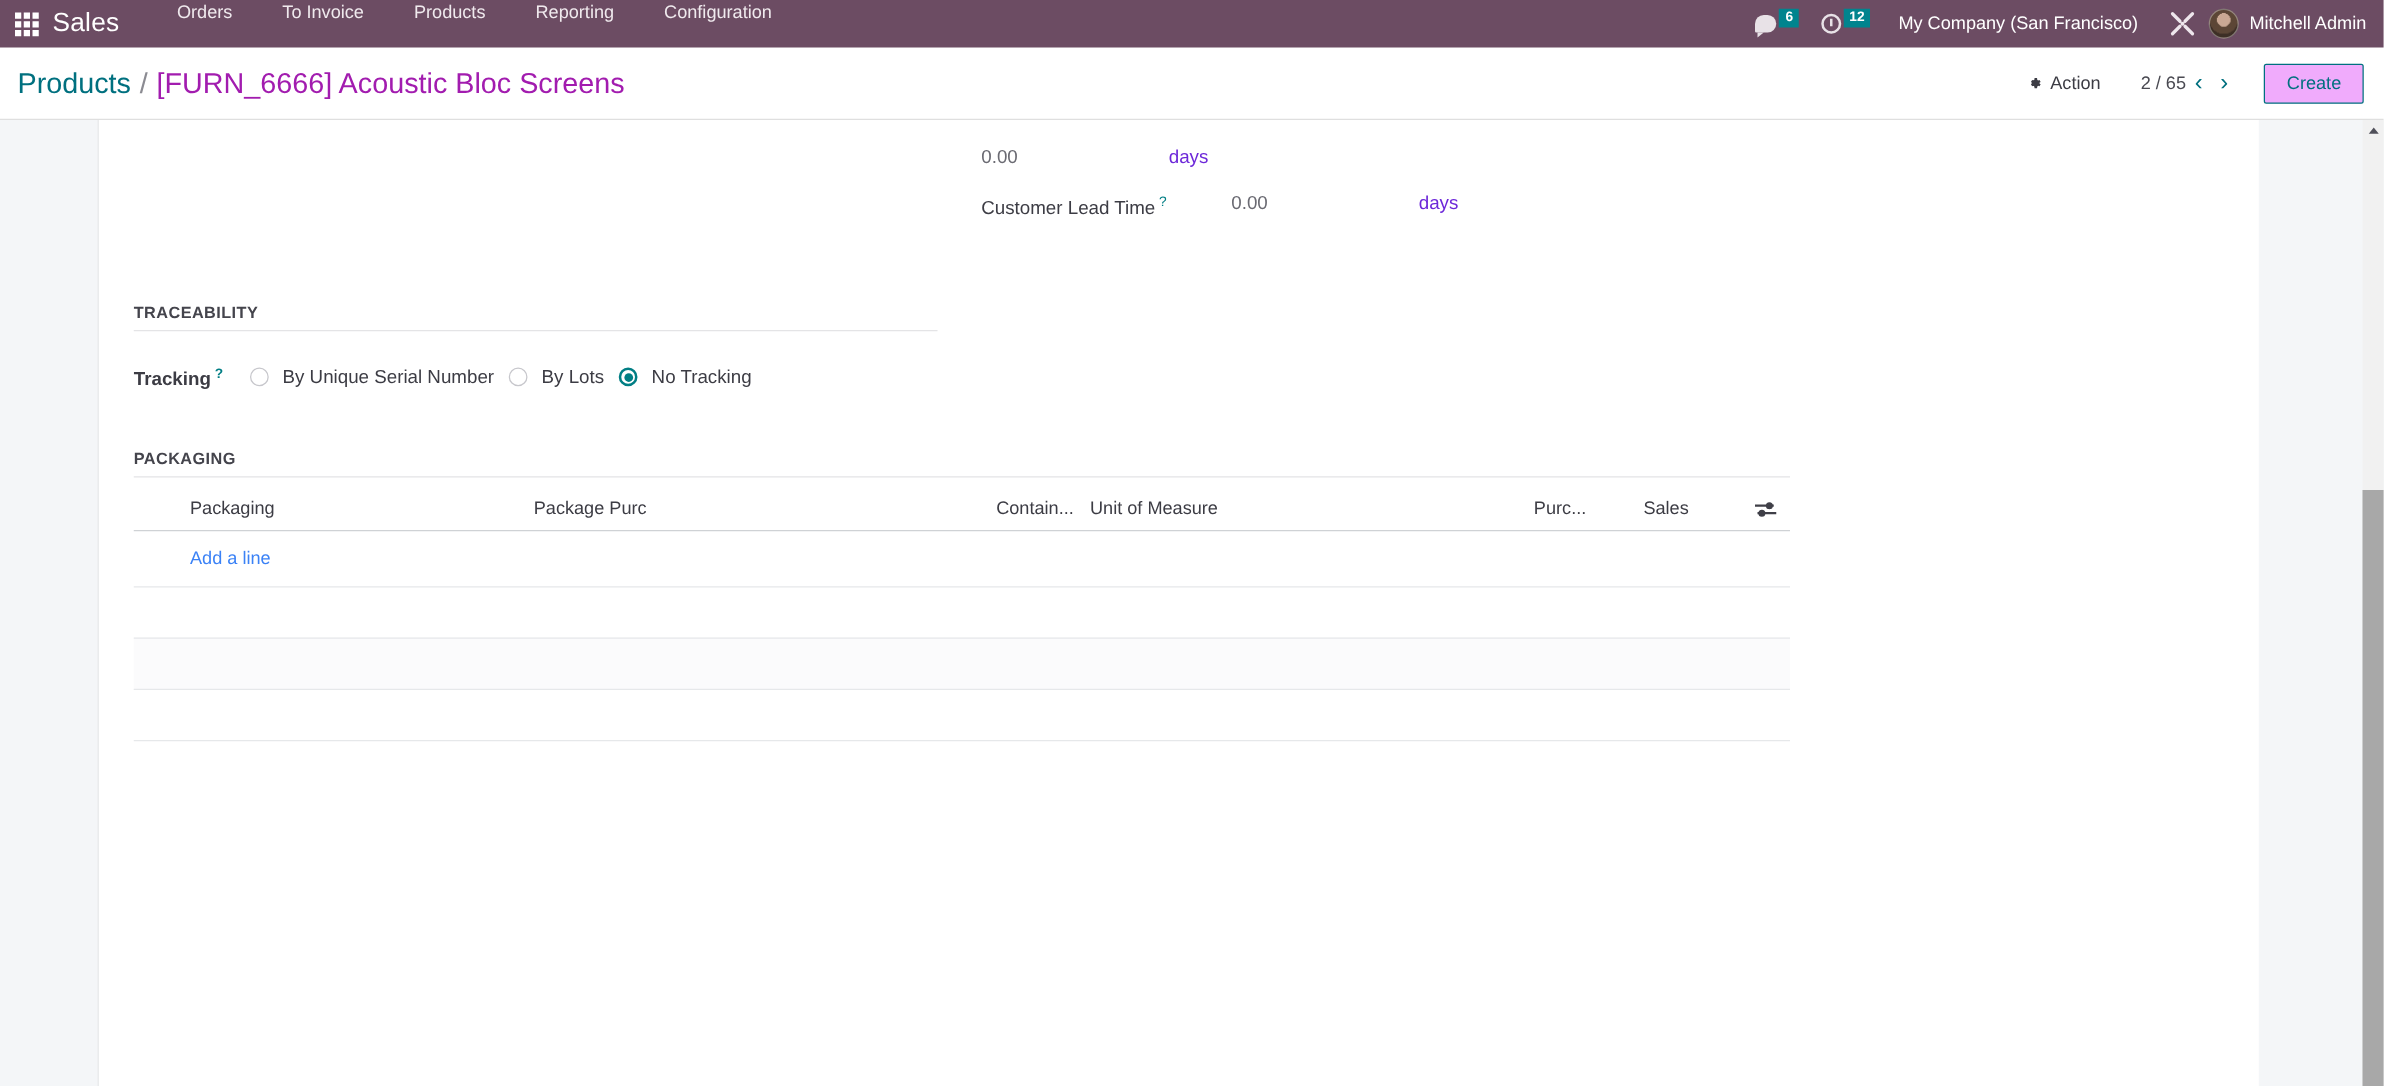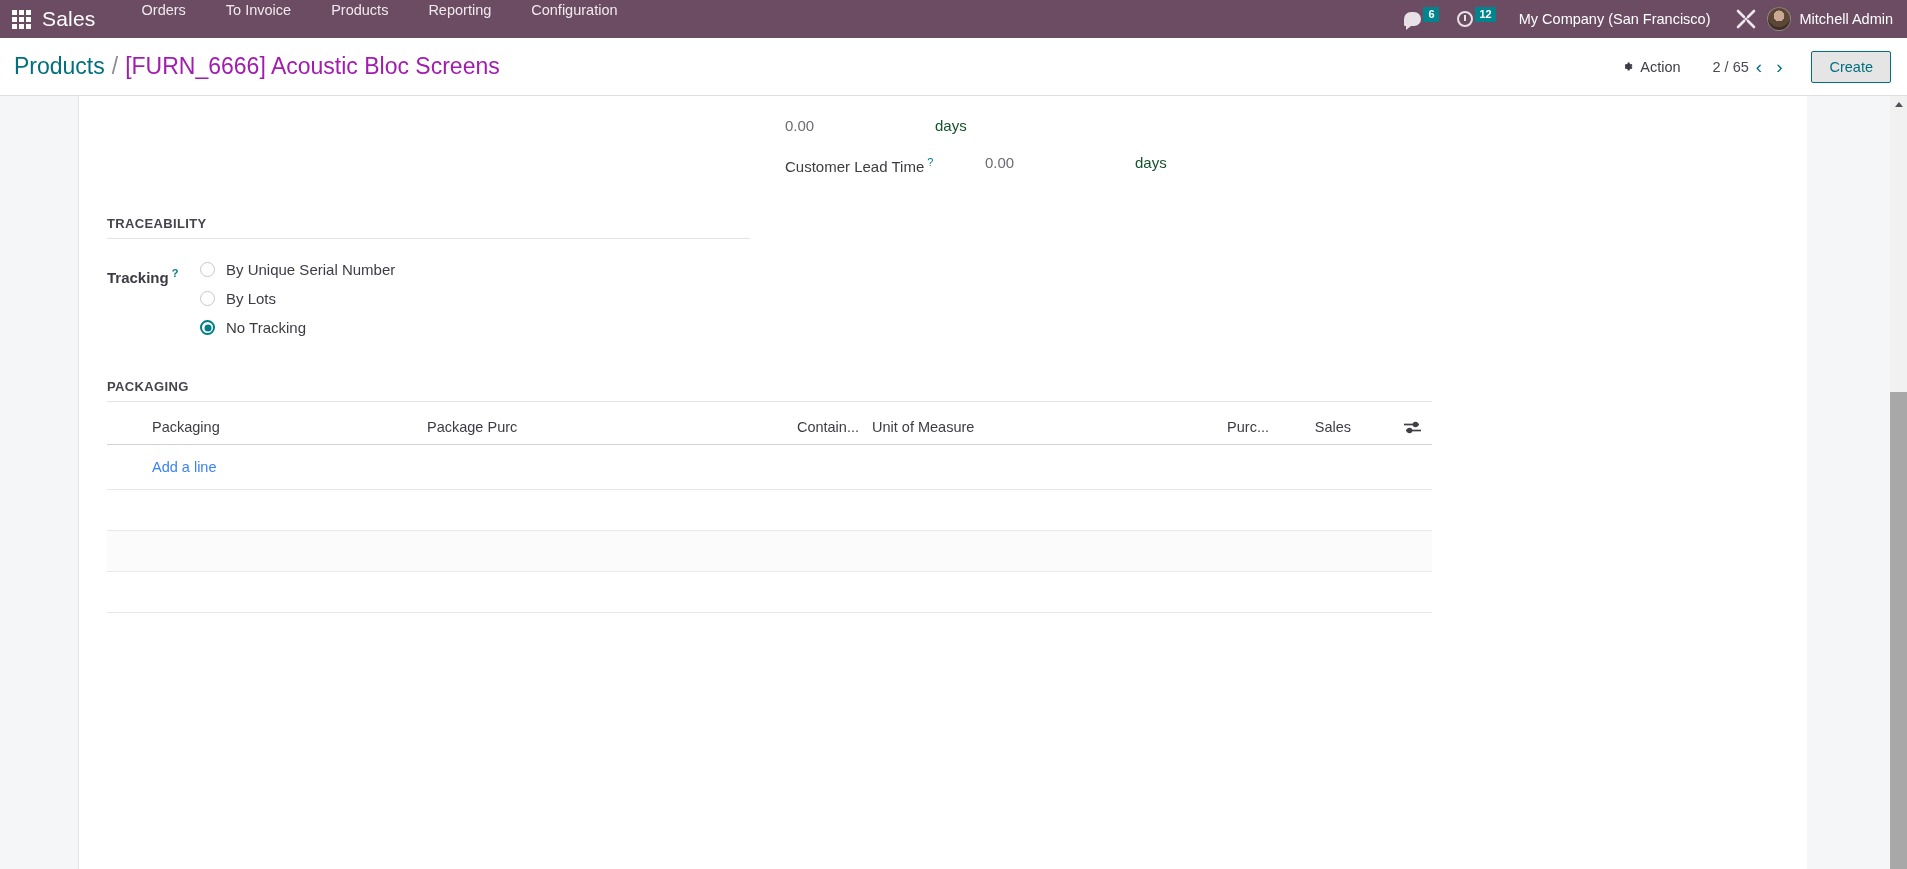--- a/index.html
+++ b/index.html
@@ -177,21 +177,21 @@
     font-size: 19px;
     padding: 0 7px;
     cursor: pointer;
     line-height: 1;
     user-select: none;
   }
   .create-btn {
     margin-left: 22px;
     border: 1px solid #00707f;
     color: #00707f;
-    background: #e5e5e5;
+    background: #f0abfc;
     font-size: 14.5px;
     padding: 7px 17px;
     cursor: pointer;
     border-radius: 2px;
   }
 
   
   .app-body {
     position: relative;
     height: 773px;
@@ -241,28 +241,28 @@
   }
   .field-value {
     width: 150px;
     flex: 0 0 150px;
     font-size: 15px;
     color: #6b6b73;
     line-height: 23px;
   }
   .field-unit {
     font-size: 15px;
-    color: #14532d;
+    color: #6d28d9;
     line-height: 23px;
     text-align: right;
   }
 
   
   .section {
-    margin-top: 2px;
+    margin-top: 28px;
   }
   .section-title {
     font-size: 13px;
     font-weight: 700;
     color: #44444c;
     letter-spacing: .35px;
     padding-bottom: 7px;
     border-bottom: 1px solid #e4e4e6;
     width: 643px;
   }
@@ -270,21 +270,21 @@
 
   .tracking-block { margin-top: 22px; }
   .tracking-row { display: flex; }
   .tracking-label {
     width: 93px; flex: 0 0 93px;
     font-size: 15px;
     font-weight: 700;
     color: #3c3c44;
     line-height: 24px;
   }
-  .radio-list { display: flex; flex-direction: column; gap: 12px; }
+  .radio-list { display: flex; flex-direction: row; gap: 12px; }
   .radio-opt {
     display: flex; align-items: center;
     cursor: pointer;
   }
   .radio {
     width: 15px; height: 15px;
     border: 1px solid #c7c7cc;
     border-radius: 50%;
     background: #ffffff;
     margin-right: 11px;

